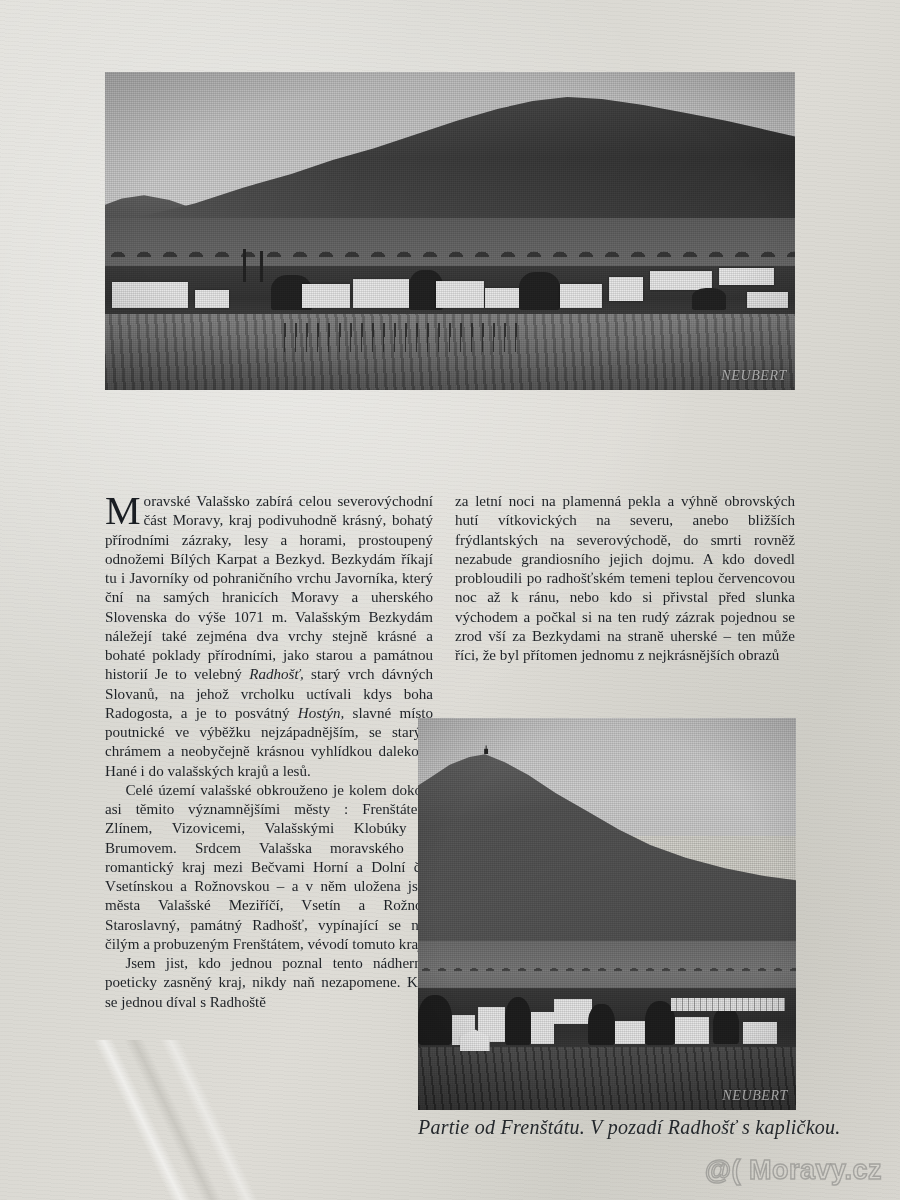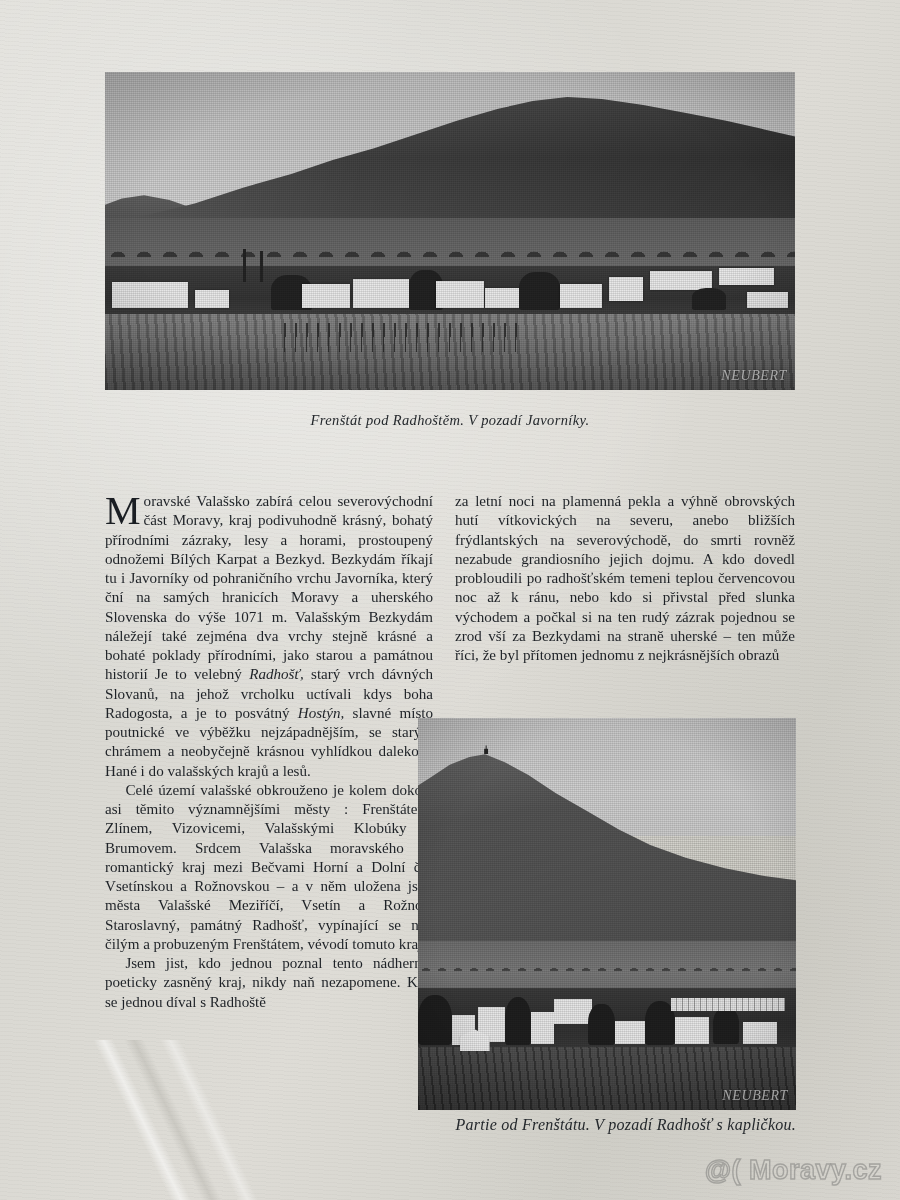--- a/index.html
+++ b/index.html
@@ -234,22 +234,22 @@
     white-space: nowrap;
   }
   #caption-top {
     left: 105px; top: 412px; width: 690px;
     text-align: center;
     font-size: 14.5px;
     letter-spacing: .35px;
   }
   #caption-bottom {
     left: 418px; top: 1116px; width: 378px;
-    text-align: right;
-    font-size: 16px;
+    text-align: center;
+    font-size: 20px;
     letter-spacing: .25px;
   }
 
   
   #headline {
     position: absolute;
     left: 105px; top: 450px; width: 690px;
     text-align: center;
     font-family: "Liberation Serif", serif;
     font-size: 25px;
@@ -342,21 +342,20 @@
     </div>
 
     <div class="fields"></div>
     <div class="stooks"></div>
 
     <div class="grain"></div>
     <div class="vign"></div>
     <div class="sig">NEUBERT</div>
   </div>
 
-  <div class="caption" id="caption-top">Frenštát pod Radhoštěm.  V pozadí Javorníky.</div>
 
 
   <div id="body-columns">
 
     <div class="col" id="col-left">
       <p class="first"><span class="dropcap">M</span><span>oravské Valašsko zabírá celou severovýchodní část Moravy, kraj podivuhodně krásný, bohatý přírodními zázraky, lesy a horami, prostoupený odnožemi Bílých Karpat a Bezkyd. Bezkydám říkají tu i Javorníky od pohraničního vrchu Javorníka, který ční na samých hranicích Moravy a uherského Slovenska do výše 1071 m. Valašským Bezkydám náležejí také zejména dva vrchy stejně krásné a bohaté poklady přírodními, jako starou a památnou historií Je to velebný </span><i>Radhošť,</i><span> starý vrch dávných Slovanů, na jehož vrcholku uctívali kdys boha Radogosta, a je to posvátný </span><i>Hostýn,</i><span> slavné místo poutnické ve výběžku nejzápadnějším, se starým chrámem a neobyčejně krásnou vyhlídkou daleko k Hané i do valašských krajů a lesů.</span></p>
 
       <p>Celé území valašské obkrouženo je kolem dokola asi těmito významnějšími městy : Frenštátem, Zlínem, Vizovicemi, Valašskými Klobúky a Brumovem. Srdcem Valašska moravského je romantický kraj mezi Bečvami Horní a Dolní čili Vsetínskou a Rožnovskou – a v něm uložena jsou města Valašské Meziříčí, Vsetín a Rožnov. Staroslavný, památný Radhošť, vypínající se nad čilým a probuzeným Frenštátem, vévodí tomuto kraji.</p>
 
       <p>Jsem jist, kdo jednou poznal tento nádherný, poeticky zasněný kraj, nikdy naň nezapomene. Kdo se jednou díval s Radhoště</p>

